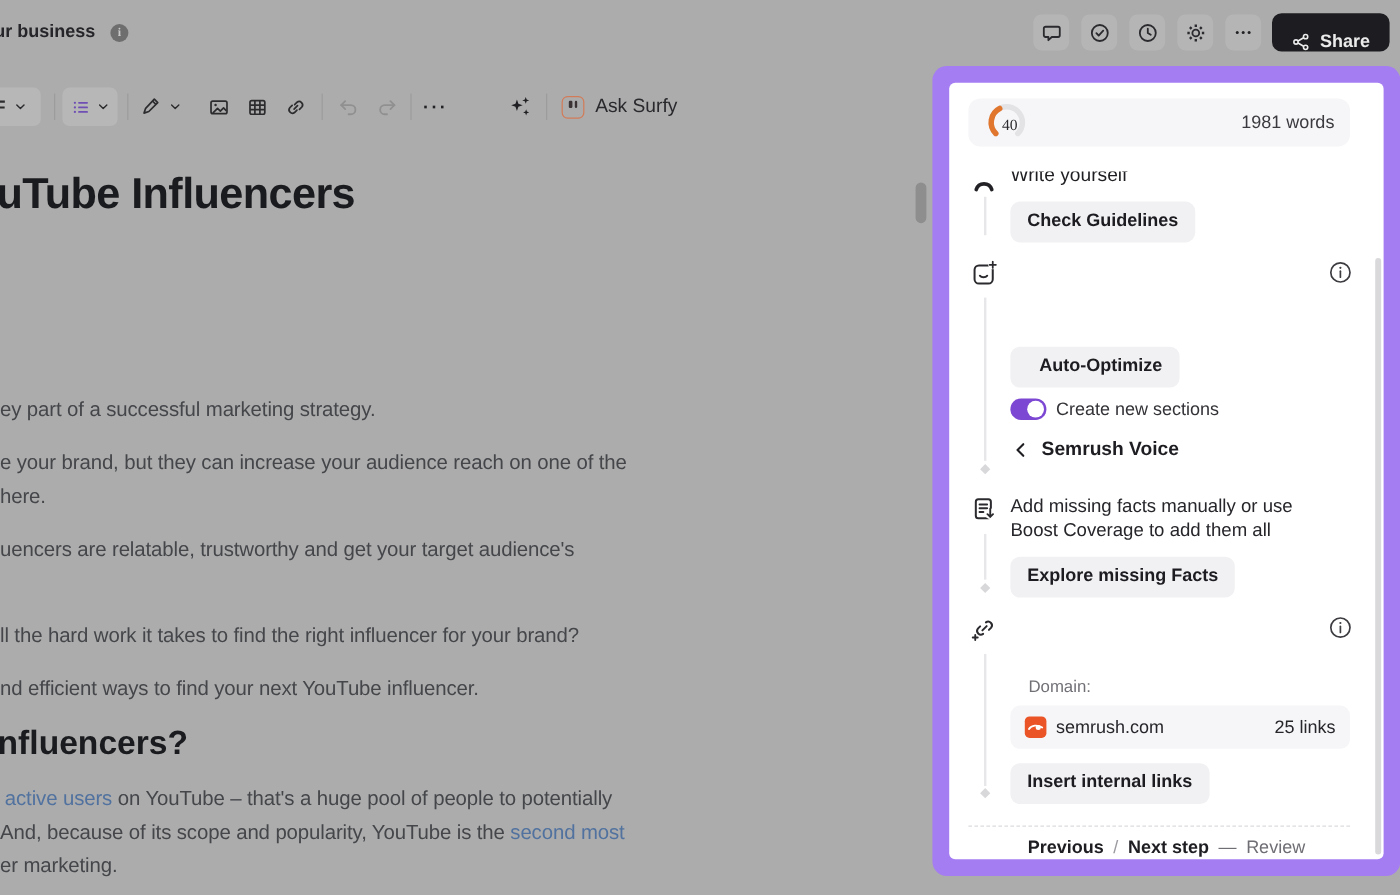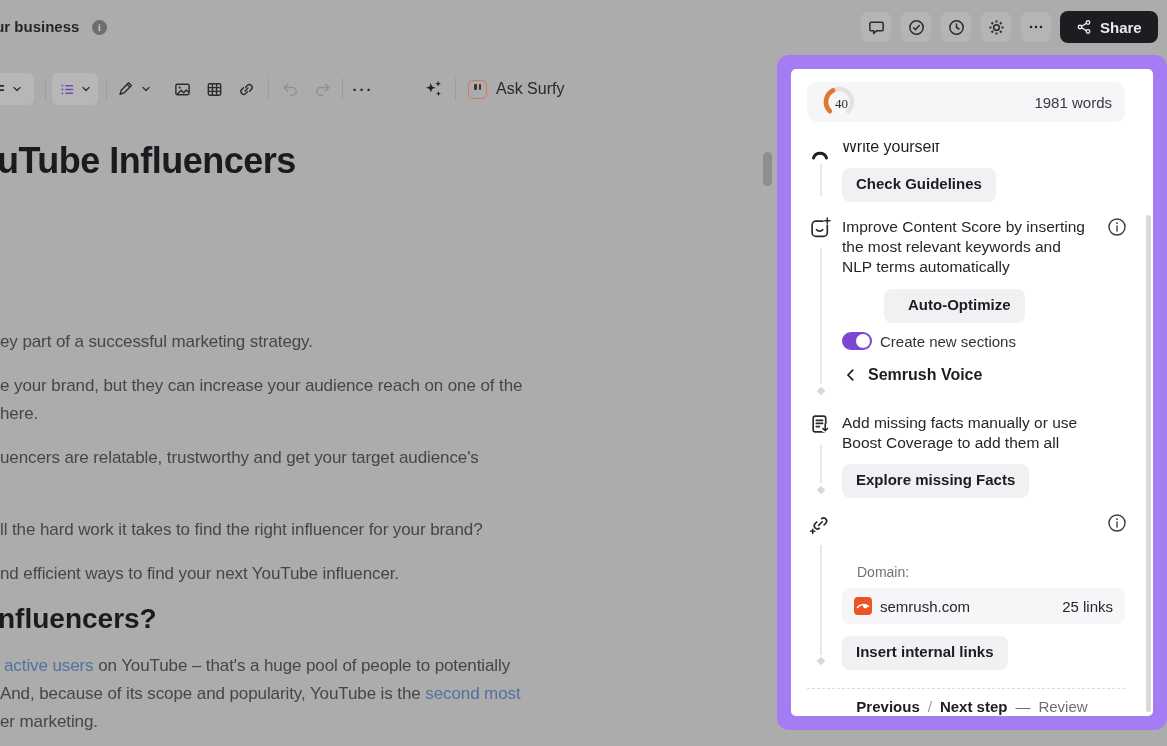--- a/index.html
+++ b/index.html
@@ -7,21 +7,21 @@
        font-family:"Liberation Sans",sans-serif;background:#acacac;}
   .abs{position:absolute;}
 
   
   .tb-title{font-size:15px;font-weight:700;color:#26262a;white-space:nowrap;}
   .tb-info{width:15px;height:15px;border-radius:50%;background:#6e6e6e;color:#c9c9c9;
            font-size:10px;font-weight:700;text-align:center;line-height:15px;font-family:"Liberation Serif",serif;}
   .icbtn{width:30px;height:30px;border-radius:7px;background:#b5b5b5;display:flex;
          align-items:center;justify-content:center;}
   .share-btn{height:32px;border-radius:8px;background:#1d1d21;color:#ebebec;display:flex;
-             align-items:center;gap:8px;padding:0 16px;font-size:15px;font-weight:700;}
+             align-items:flex-end;gap:8px;padding:0 16px;font-size:15px;font-weight:700;}
 
   
   .tbtn{height:32px;display:flex;align-items:center;justify-content:center;border-radius:6px;}
   .tbtn.lit{background:#b7b7b7;}
   .vdiv{width:1px;height:22px;background:#9c9c9c;}
   .ellip{font-size:15px;font-weight:700;color:#222226;letter-spacing:2px;}
   .surfy-ic{width:19px;height:19px;border-radius:5px;border:1.6px solid #d27b58;
             display:flex;align-items:flex-start;justify-content:center;gap:2px;padding-top:3px;box-sizing:border-box;}
   .surfy-ic b{width:2.5px;height:6px;border-radius:1px;background:#3c3434;}
   .surfy-lb{font-size:16px;color:#2a2a2e;}
@@ -242,30 +242,29 @@
   <div class="abs pbtn" style="left:842px;top:168px;">Check Guidelines</div>
 
   <div class="abs conn" style="left:820px;top:164px;height:32px;"></div>
 
   <svg class="abs" style="left:809px;top:217px;" width="23" height="23" viewBox="0 0 22 22" fill="none" stroke="#2b2b2f" stroke-width="1.6" stroke-linecap="round">
     <rect x="3" y="4" width="14.5" height="14.5" rx="3.5"></rect>
     <path d="M7.2 12.2c1.3 1.7 4.6 1.7 5.9 0"></path>
     <circle cx="17.5" cy="3.5" r="3.6" fill="#ffffff" stroke="none"></circle>
     <path d="M17.5 1v5M15 3.5h5" stroke-width="1.4"></path>
   </svg>
-  <div class="abs ptext" style="left:842px;top:217px;width:252px;">Improve Content Score by inserting the most relevant keywords and NLP terms automatically</div>
   <svg class="abs" style="left:1107px;top:217px;" width="20" height="20" viewBox="0 0 20 20" fill="none" stroke="#3c3c41" stroke-width="1.4" stroke-linecap="round">
     <circle cx="10" cy="10" r="8"></circle>
       <path d="M10 9v5"></path>
       <circle cx="10" cy="6.2" r="0.9" fill="#3c3c41" stroke="none"></circle>
   </svg>
   <div class="abs conn" style="left:820px;top:248px;height:136px;"></div>
   <div class="abs diam" style="left:818px;top:388px;"></div>
 
-  <div class="abs pbtn" style="left:884px;top:289px;padding-left:24px;">Auto-Optimize</div>
+  <div class="abs pbtn" style="left:842px;top:289px;padding-left:24px;">Auto-Optimize</div>
 
   <div class="abs toggle" style="left:842px;top:332px;">
       <i></i>
     </div>
   <div class="abs" style="left:880px;top:333px;font-size:15px;color:#333338;">Create new sections</div>
 
   <div class="abs" style="left:844px;top:366px;display:flex;align-items:center;gap:10px;">
     <svg width="14" height="14" viewBox="0 0 16 16" fill="none" stroke="#1d1d22" stroke-width="2" stroke-linecap="round" stroke-linejoin="round">
         <path d="M10 2.5L4.5 8 10 13.5"></path>
       </svg>

